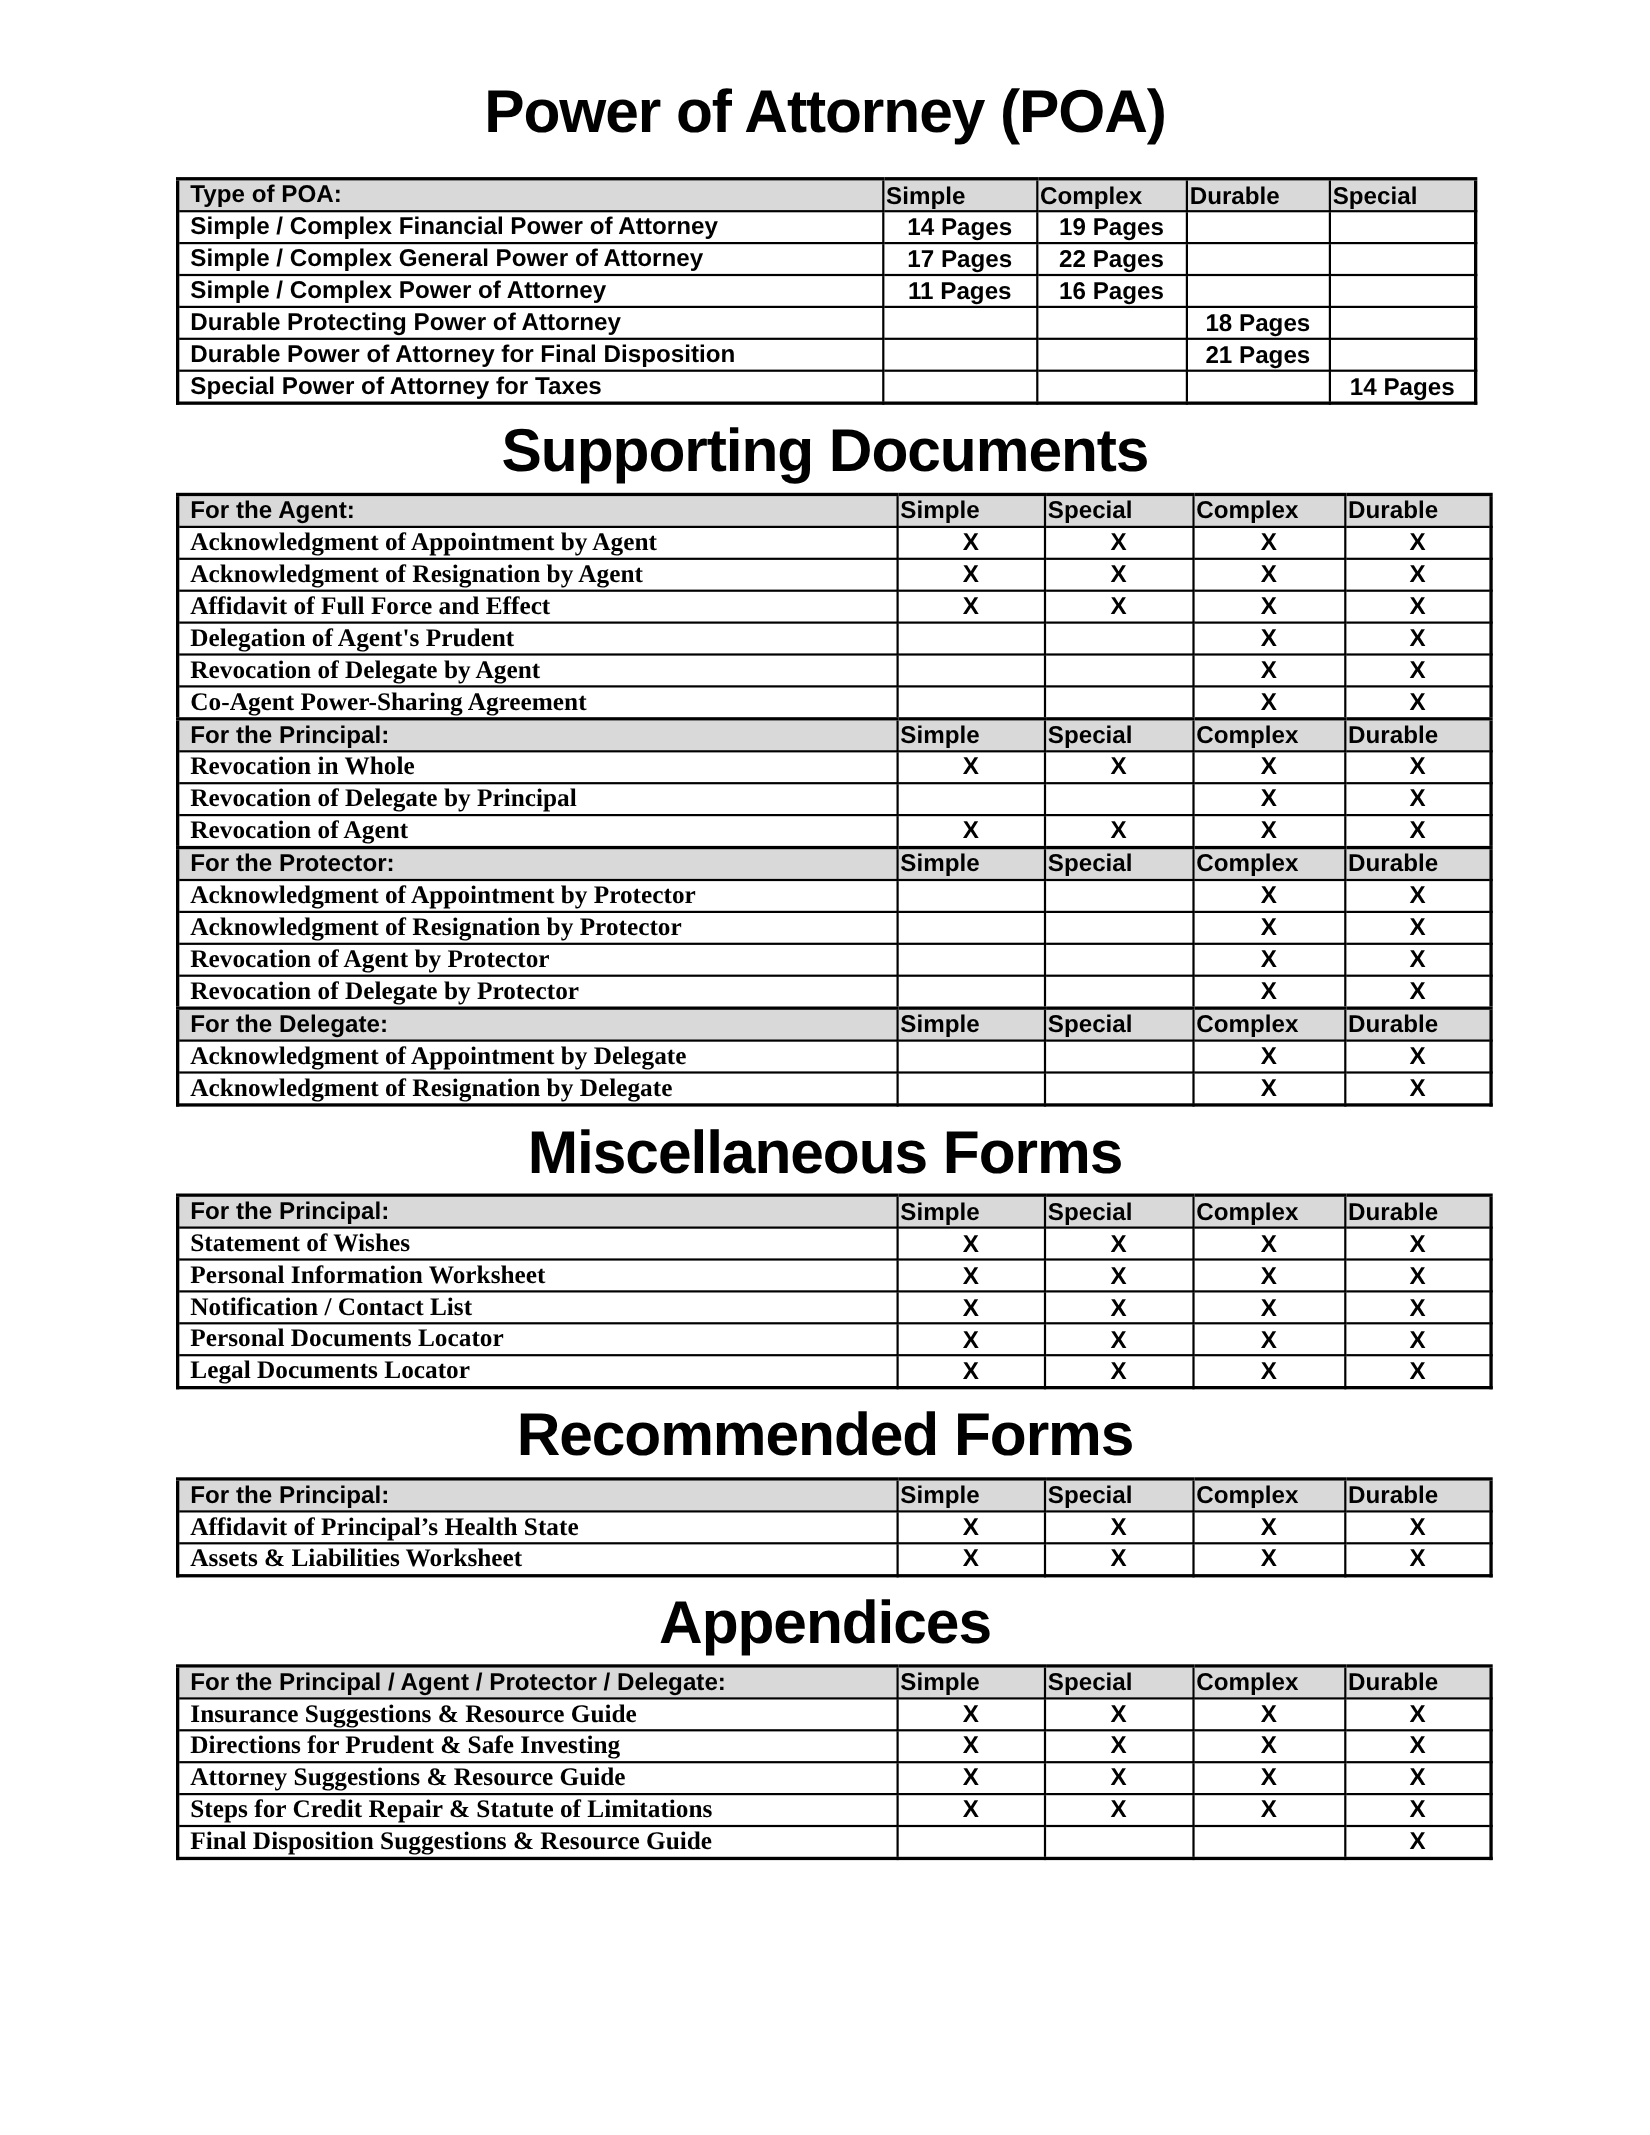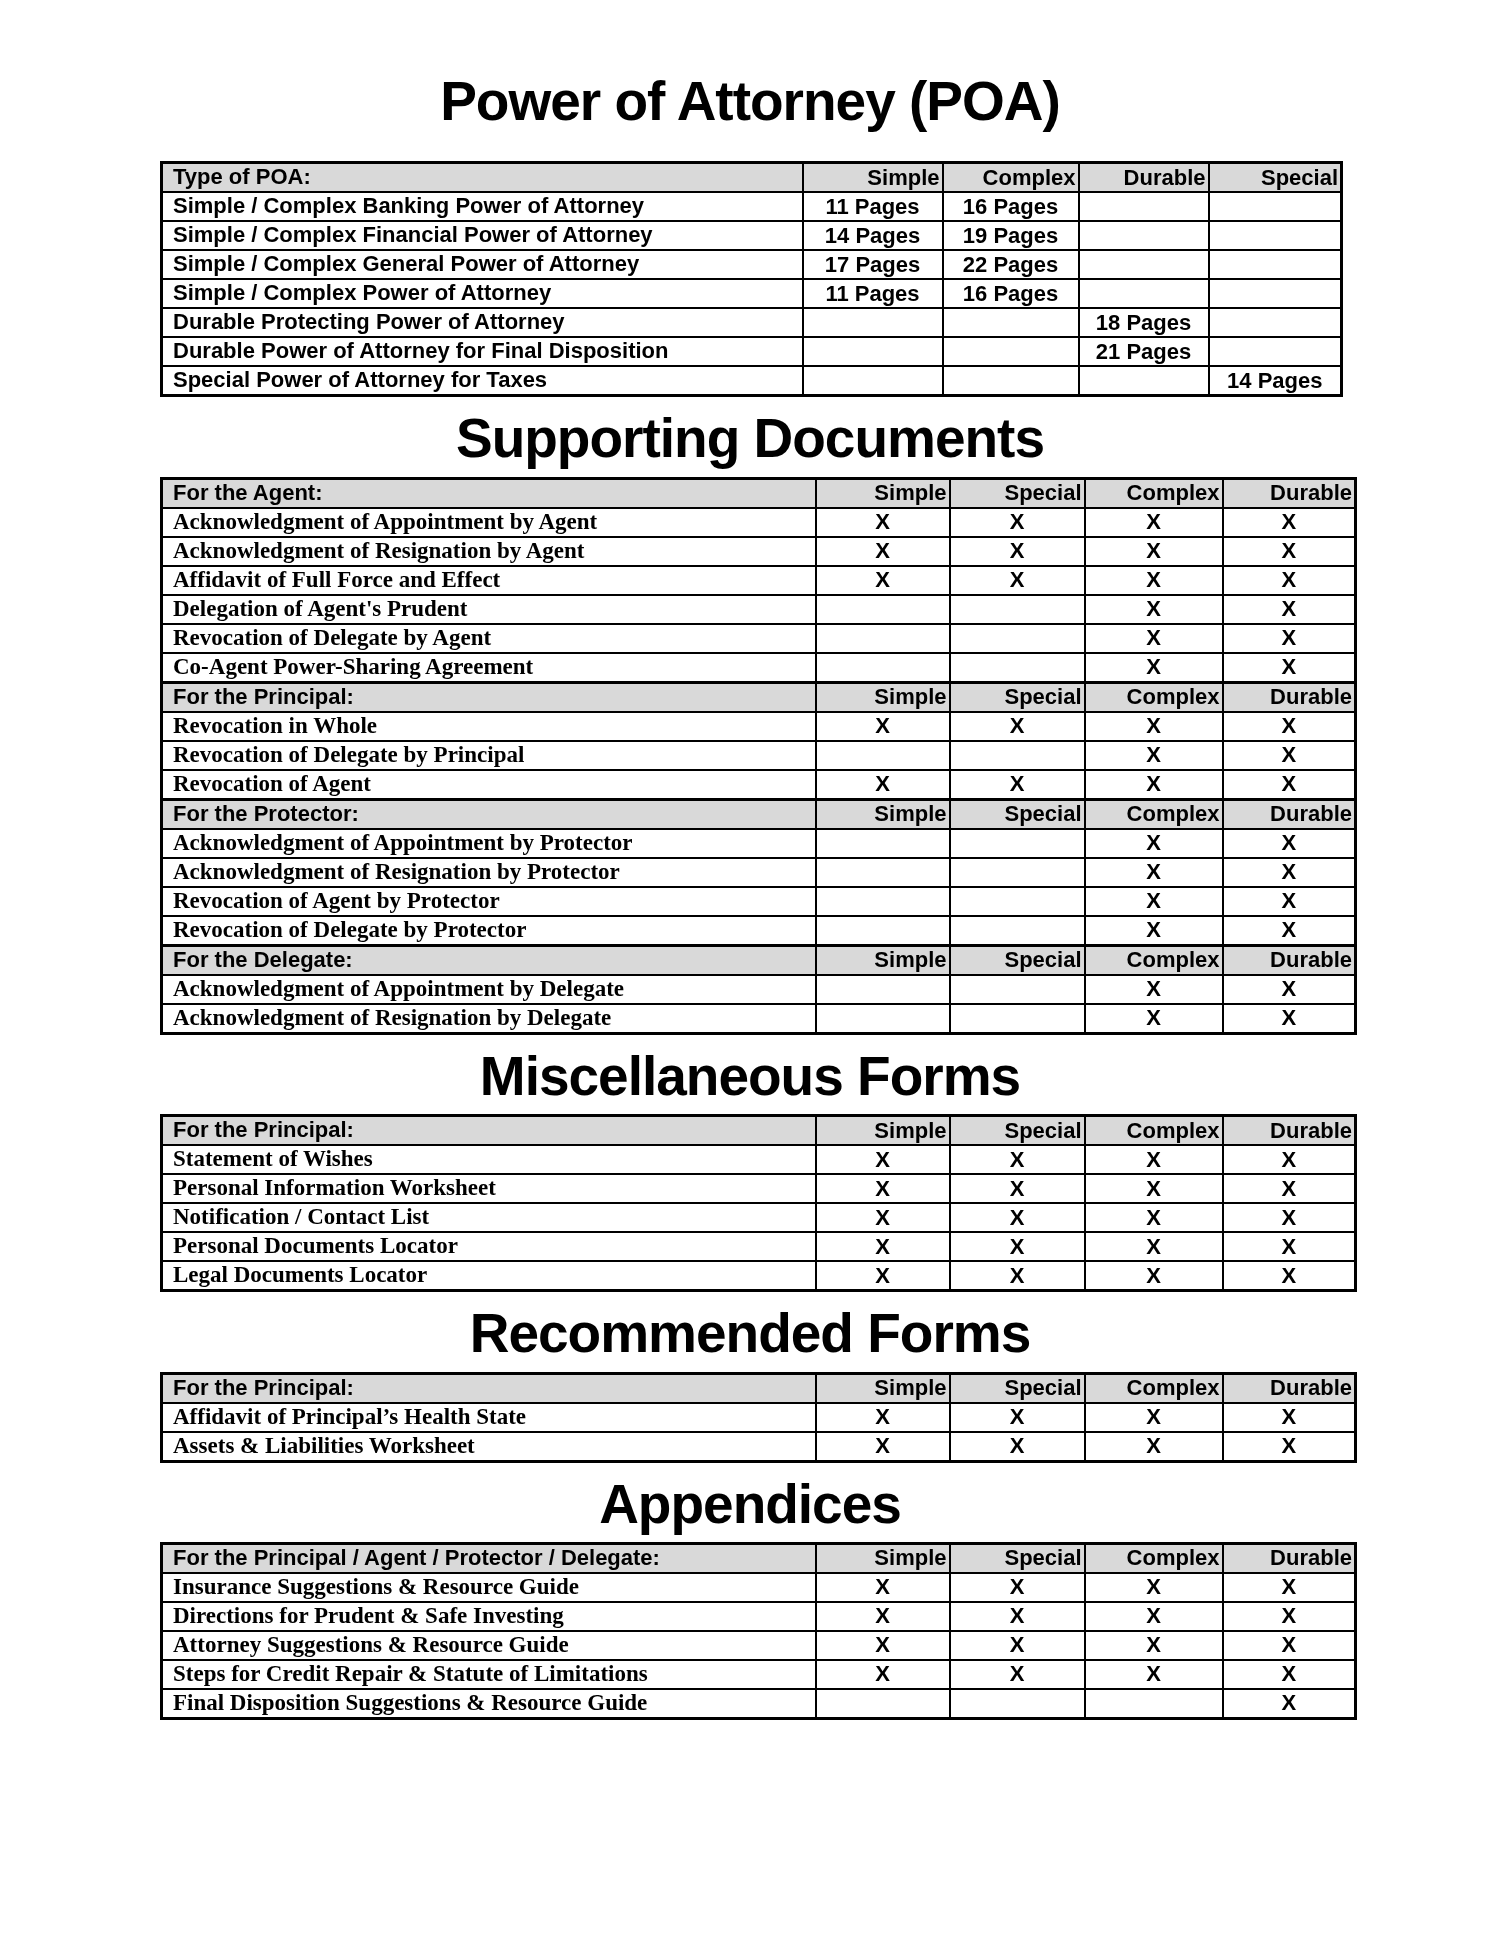--- a/index.html
+++ b/index.html
@@ -55,21 +55,21 @@
     margin-top: 24px;
   }
   .doc-table tr.group-header td {
     background: #d9d9d9;
     border-top: 3px solid #000;
     font-family: "Liberation Sans", sans-serif;
     font-weight: bold;
     font-size: 22px;
   }
   .doc-table tr.group-header td.col {
-    text-align: right;
+    text-align: left;
     padding: 0 2px;
   }
   .doc-table td.val {
     text-align: center;
     font-weight: bold;
     font-size: 22px;
     font-family: "Liberation Sans", sans-serif;
     padding: 0 2px;
   }
 </style>
@@ -90,27 +90,20 @@
       </colgroup>
       <tbody>
           <tr class="group-header">
             <td class="label">Type of POA:</td>
             <td class="col">Simple</td>
             <td class="col">Complex</td>
             <td class="col">Durable</td>
             <td class="col">Special</td>
           </tr>
           <tr>
-            <td class="label">Simple / Complex Banking Power of Attorney</td>
-            <td class="val">11 Pages</td>
-            <td class="val">16 Pages</td>
-            <td class="val"></td>
-            <td class="val"></td>
-          </tr>
-          <tr>
             <td class="label">Simple / Complex Financial Power of Attorney</td>
             <td class="val">14 Pages</td>
             <td class="val">19 Pages</td>
             <td class="val"></td>
             <td class="val"></td>
           </tr>
           <tr>
             <td class="label">Simple / Complex General Power of Attorney</td>
             <td class="val">17 Pages</td>
             <td class="val">22 Pages</td>

